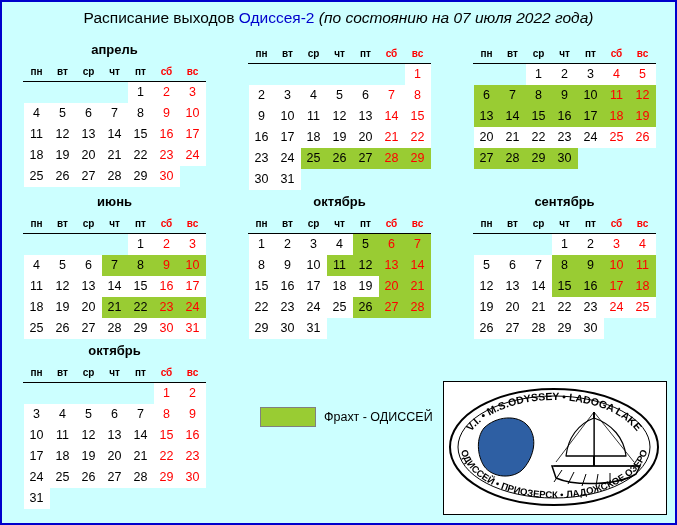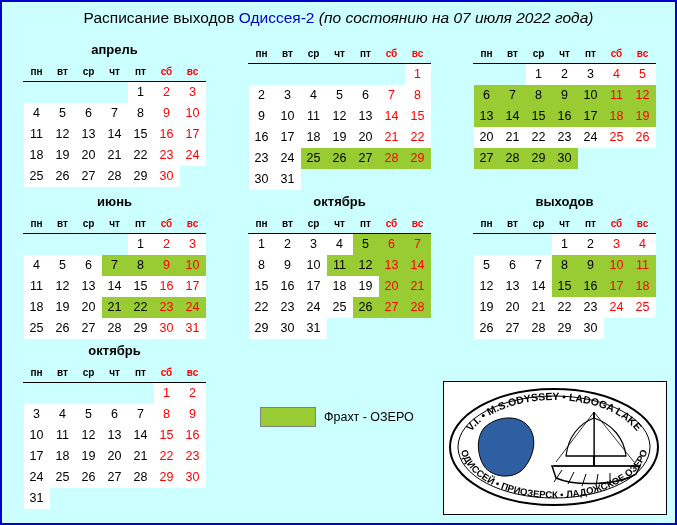--- a/index.html
+++ b/index.html
@@ -421,21 +421,21 @@
               <td class="day">31</td>
               <td class="empty">&nbsp;</td>
               <td class="empty">&nbsp;</td>
               <td class="empty">&nbsp;</td>
               <td class="empty">&nbsp;</td>
             </tr>
           </tbody>
         </table>
       </div>
       <div class="cal">
-        <div class="cal-title">выходов</div>
+        <div class="cal-title">сентябрь</div>
         <table class="cal-table">
           <thead>
             <tr>
               <th>пн</th>
               <th>вт</th>
               <th>ср</th>
               <th>чт</th>
               <th>пт</th>
               <th class="we">сб</th>
               <th class="we">вс</th>
@@ -563,21 +563,21 @@
             </tr>
           </tbody>
         </table>
       </div>
     </div>
   </div>
 
 <div class="legend">
   <div class="legend-row">
     <div class="legend-box fr"></div>
-    <span>Фрахт - ОЗЕРО</span>
+    <span>Фрахт - ОДИССЕЙ</span>
   </div>
 </div>
 
 <div class="logo">
   <svg width="220" height="130" viewBox="0 0 220 130">
     <rect x="0" y="0" width="220" height="130" fill="#ffffff"></rect>
     <ellipse cx="110" cy="65" rx="104" ry="58" fill="none" stroke="#000" stroke-width="2"></ellipse>
     <ellipse cx="110" cy="65" rx="96" ry="51" fill="none" stroke="#000" stroke-width="1"></ellipse>
 
     <path d="M40 46 C52 34 74 32 84 44 C94 56 90 74 80 86 C70 98 48 96 40 84 C33 73 32 56 40 46 Z" fill="#2e5fa3" stroke="#000" stroke-width="1"></path>

